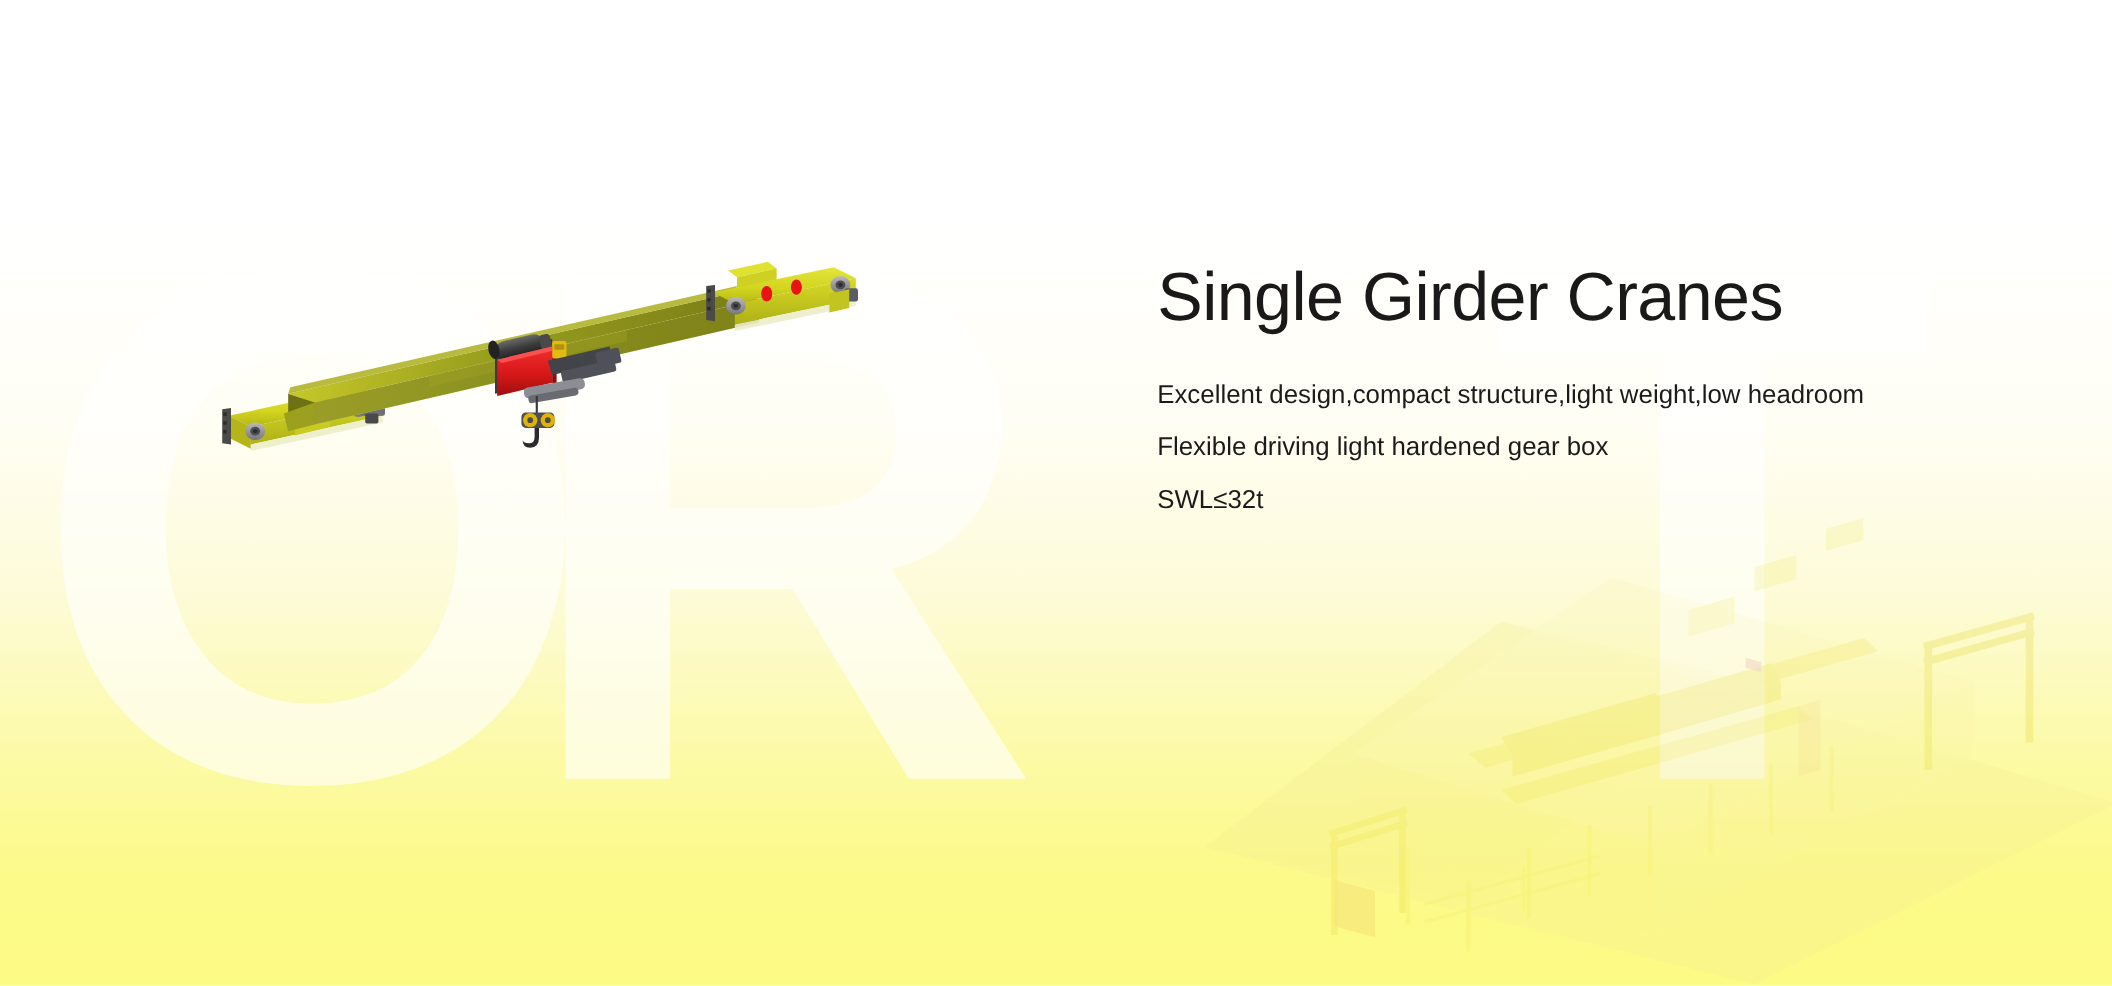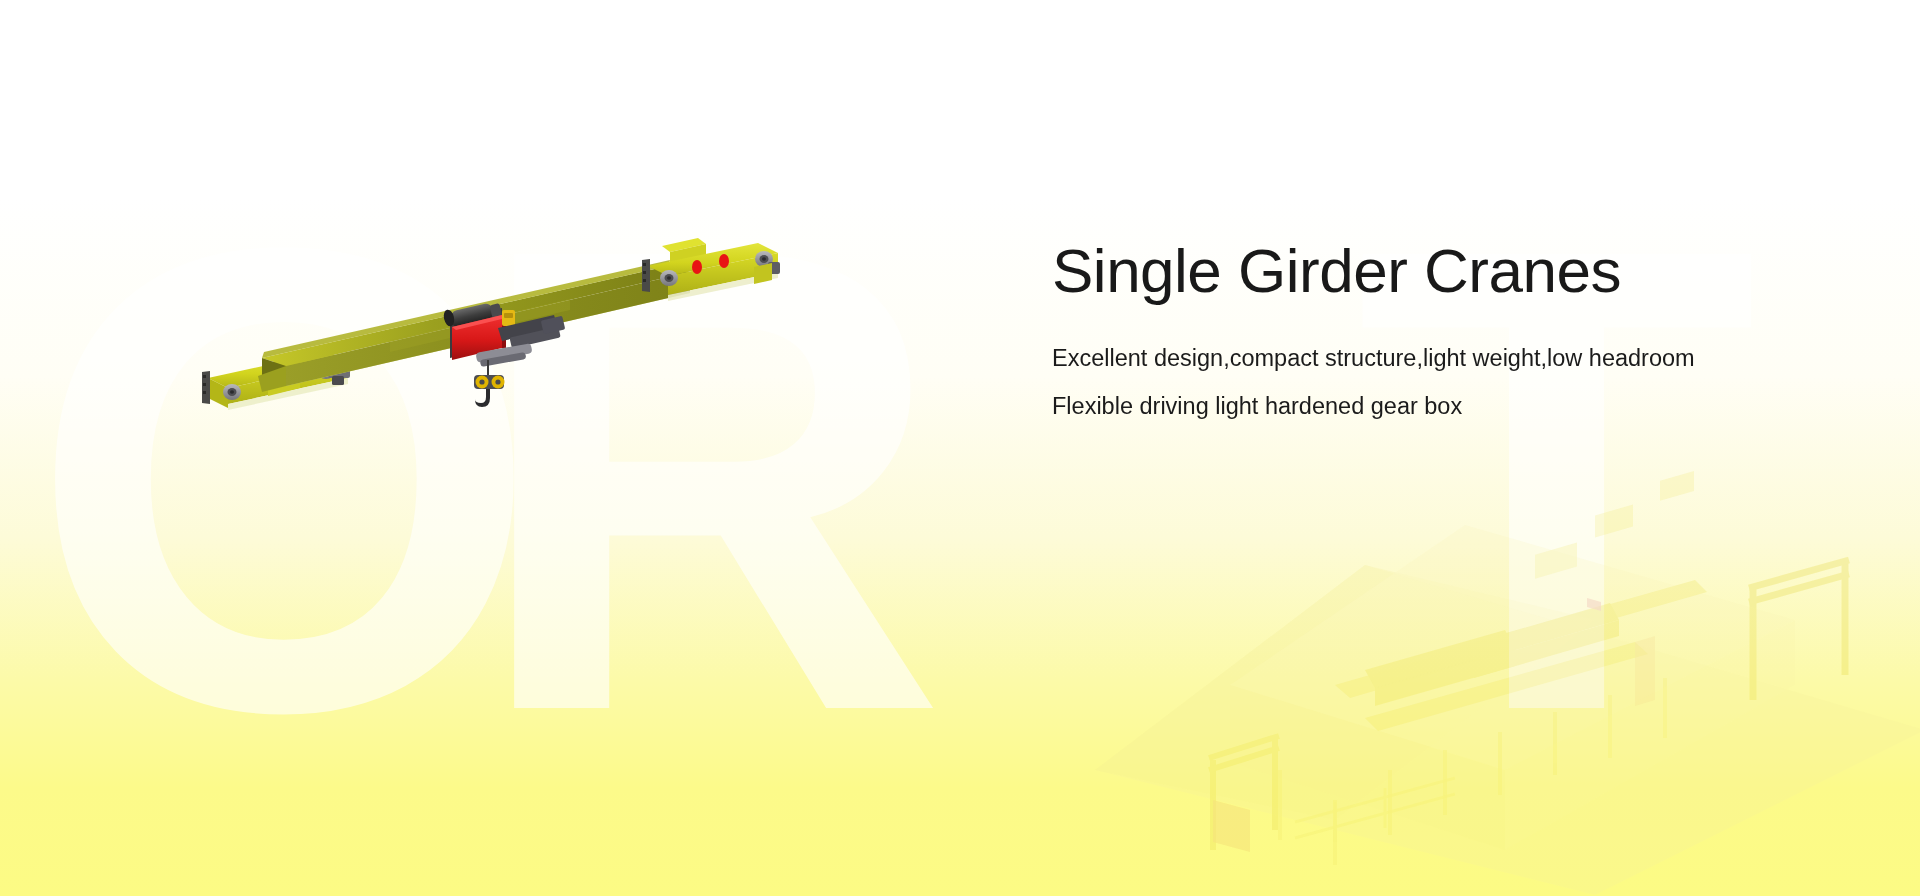--- a/index.html
+++ b/index.html
@@ -340,16 +340,17 @@
 
       <polygon points="604,67 622,63 622,80 604,84" fill="#c2c41f"></polygon>
     </g>
   </svg>
 
   <div class="content-col">
     <h1 class="page-title">Single Girder Cranes</h1>
     <ul class="feature-list">
       <li class="feature-item">Excellent design,compact structure,light weight,low headroom</li>
       <li class="feature-item">Flexible driving light hardened gear box</li>
+      <li class="feature-item">SWL≤32t</li>
     </ul>
   </div>
 
 </div>
 
 </body></html>

